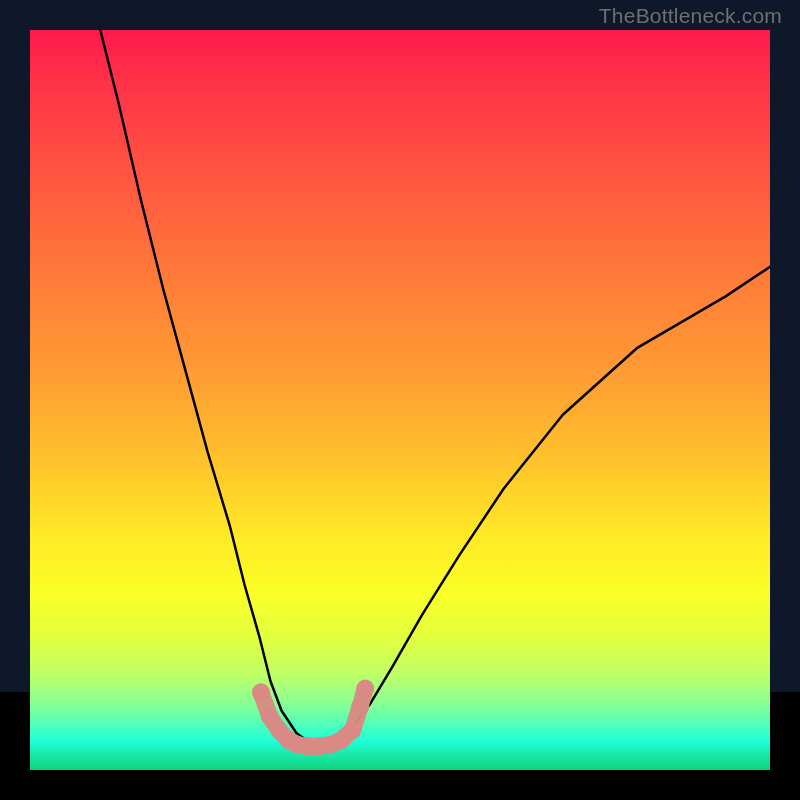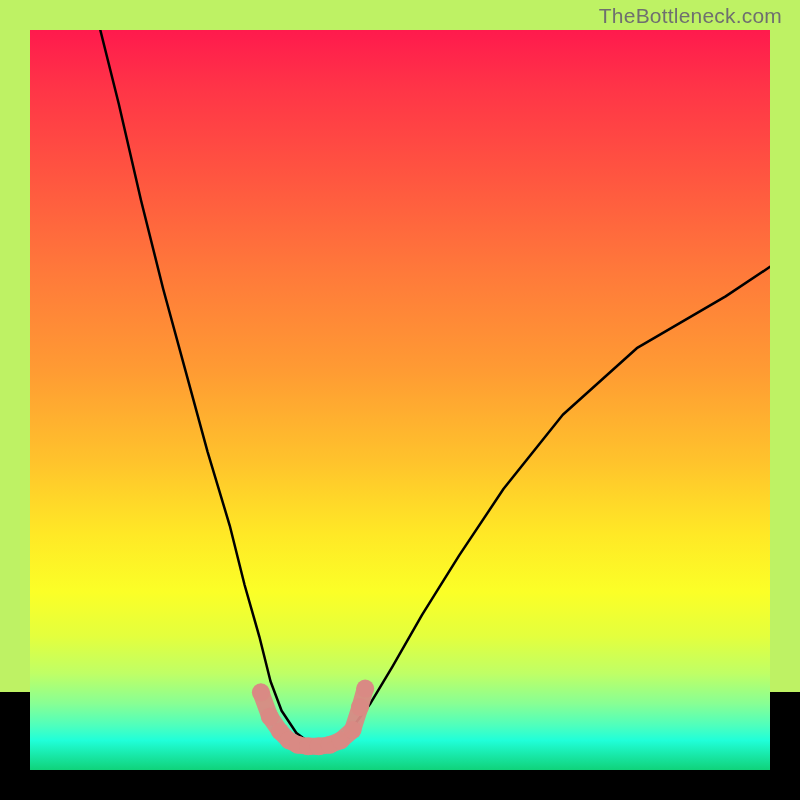--- a/index.html
+++ b/index.html
@@ -10,21 +10,21 @@
     overflow: hidden;
     background: #000;
     font-family: -apple-system, BlinkMacSystemFont, "Segoe UI", Arial, sans-serif;
   }
   .frame {
     position: absolute;
     top: 0;
     left: 0;
     width: 800px;
     height: 692px;
-    background: #bef264;
+    background: #0f172a;
   }
   .plot-area {
     position: absolute;
     top: 30px;
     left: 30px;
     width: 740px;
     height: 740px;
     background: linear-gradient(
       to bottom,
       #ff1a4d 0%,

